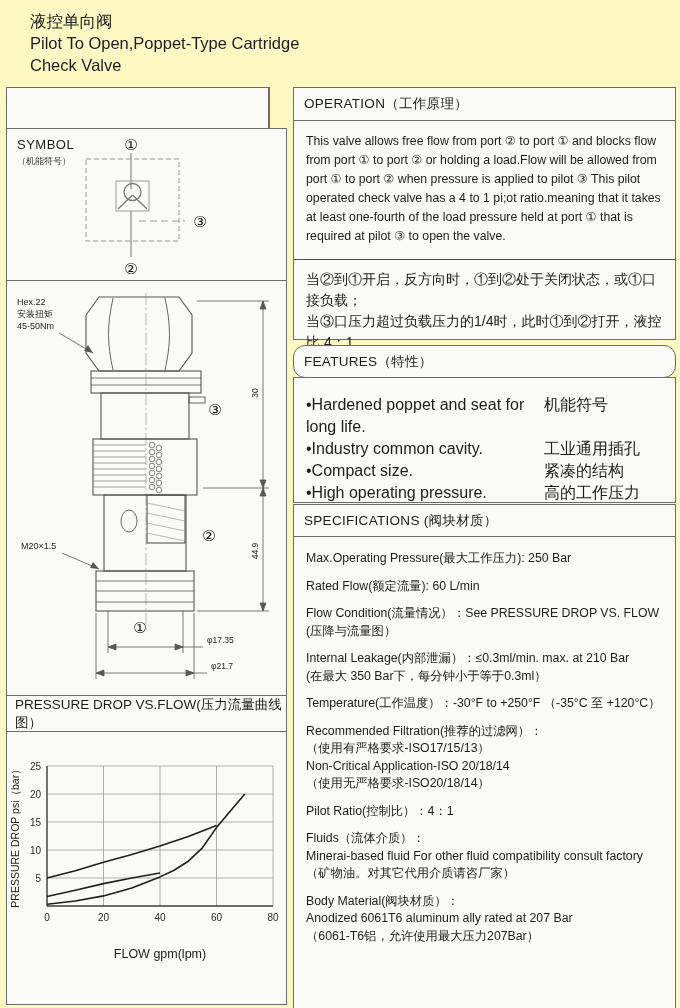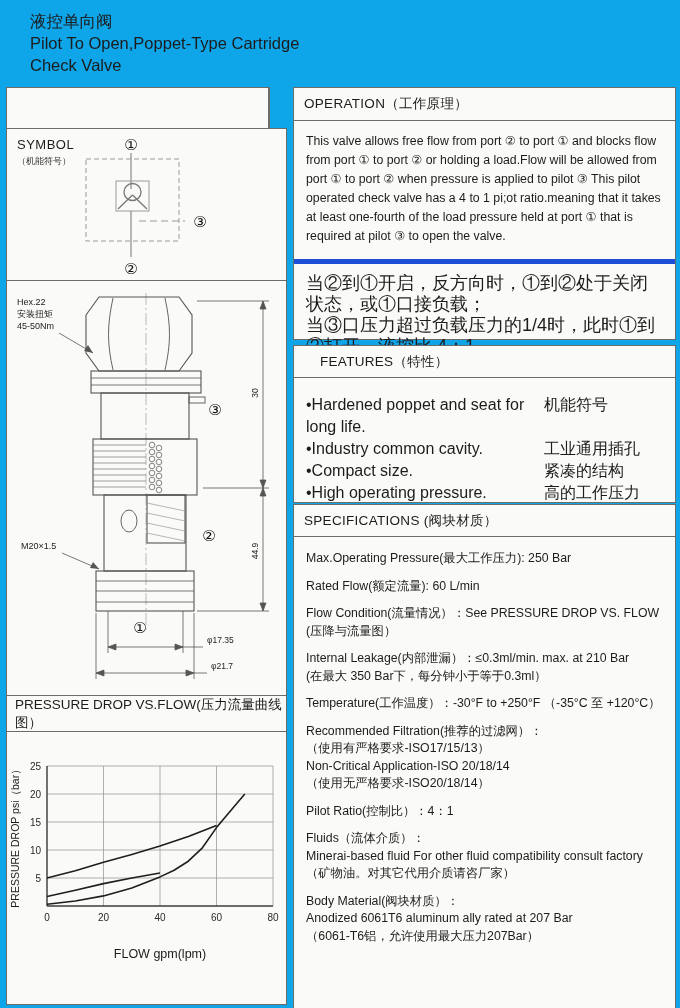--- a/index.html
+++ b/index.html
@@ -1,17 +1,17 @@
 <!DOCTYPE html>
 <html><head>
 <meta charset="utf-8">
 <style>
   html,body{margin:0;padding:0;}
   body{background:#e9e9e9;}
-  .page{position:relative;width:680px;height:1008px;background:#0ea5e9;
+  .page{position:relative;width:680px;height:1008px;background:#fef9c3;
         font-family:"Liberation Sans",sans-serif;color:#1c1c1c;overflow:hidden;}
   .panel{position:absolute;border:1px solid #6b6b6b;box-sizing:border-box;background:#fafaf8;}
   
   .title-block{position:absolute;left:30px;top:10px;line-height:22px;}
   .title-cn{font-size:16.5px;}
   .title-en{font-size:16.5px;}
   
   .ordering-box{left:6px;top:87px;width:264px;height:43px;display:flex;align-items:stretch;flex-direction:column;}
   .ord-label{flex:0 0 148px;border-right:1px solid #6b6b6b;display:flex;align-items:center;
              padding-left:9px;font-size:13.5px;}
@@ -31,23 +31,23 @@
   svg text.axis-label{font-size:12.5px;fill:#1c1c1c;font-family:"Liberation Sans",sans-serif;}
   svg text.axis-label-y{font-size:10.5px;fill:#1c1c1c;font-family:"Liberation Sans",sans-serif;}
   svg text.draw-label{font-size:9px;fill:#222;font-family:"Liberation Sans",sans-serif;}
   svg text.dim-label{font-size:8.5px;fill:#222;font-family:"Liberation Sans",sans-serif;}
   svg text.port-num{font-size:15px;fill:#111;font-family:"DejaVu Sans","Liberation Sans",sans-serif;}
   
   .op-header{left:293px;top:87px;width:383px;height:34px;display:flex;align-items:center;
              padding-left:10px;font-size:13.5px;letter-spacing:.3px;}
   .op-body{left:293px;top:120px;width:383px;height:220px;}
   .op-en{padding:11px 12px 9px;font-size:12.3px;line-height:19px;min-height:118px;}
-  .op-cn{border-top:5px solid #1d4ed8;padding:9px 12px;font-size:18px;line-height:21px;}
+  .op-cn{border-top:1px solid #1d4ed8;padding:9px 12px;font-size:14px;line-height:21px;}
   .feat-header{left:293px;top:345px;width:383px;height:33px;display:flex;align-items:center;
-               padding-left:26px;font-size:13.5px;letter-spacing:.3px;}
+               padding-left:10px;font-size:13.5px;letter-spacing:.3px;border-radius:12px;}
   .feat-body{left:293px;top:377px;width:383px;height:126px;padding:16px 12px 0;}
   .feat-row{display:flex;line-height:22px;font-size:16px;}
   .feat-en{flex:0 0 238px;}
   .feat-cn{flex:1;}
   .spec-header{left:293px;top:504px;width:383px;height:33px;display:flex;align-items:center;
                padding-left:10px;font-size:13.5px;letter-spacing:.3px;}
   .spec-body{left:293px;top:536px;width:383px;height:482px;padding:13px 10px 0 12px;}
   .spec-block{margin-bottom:10px;font-size:12.3px;line-height:17.5px;}
 </style>
 </head>

